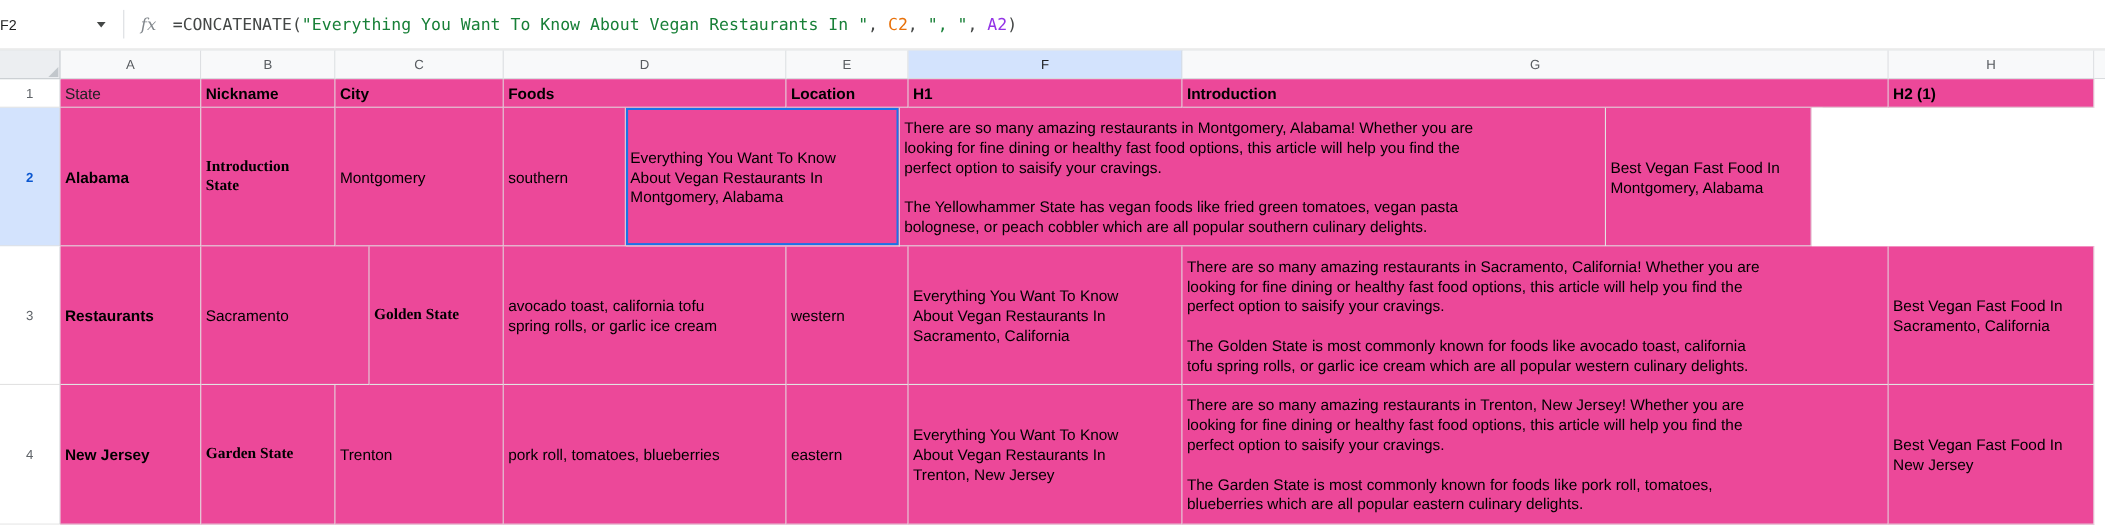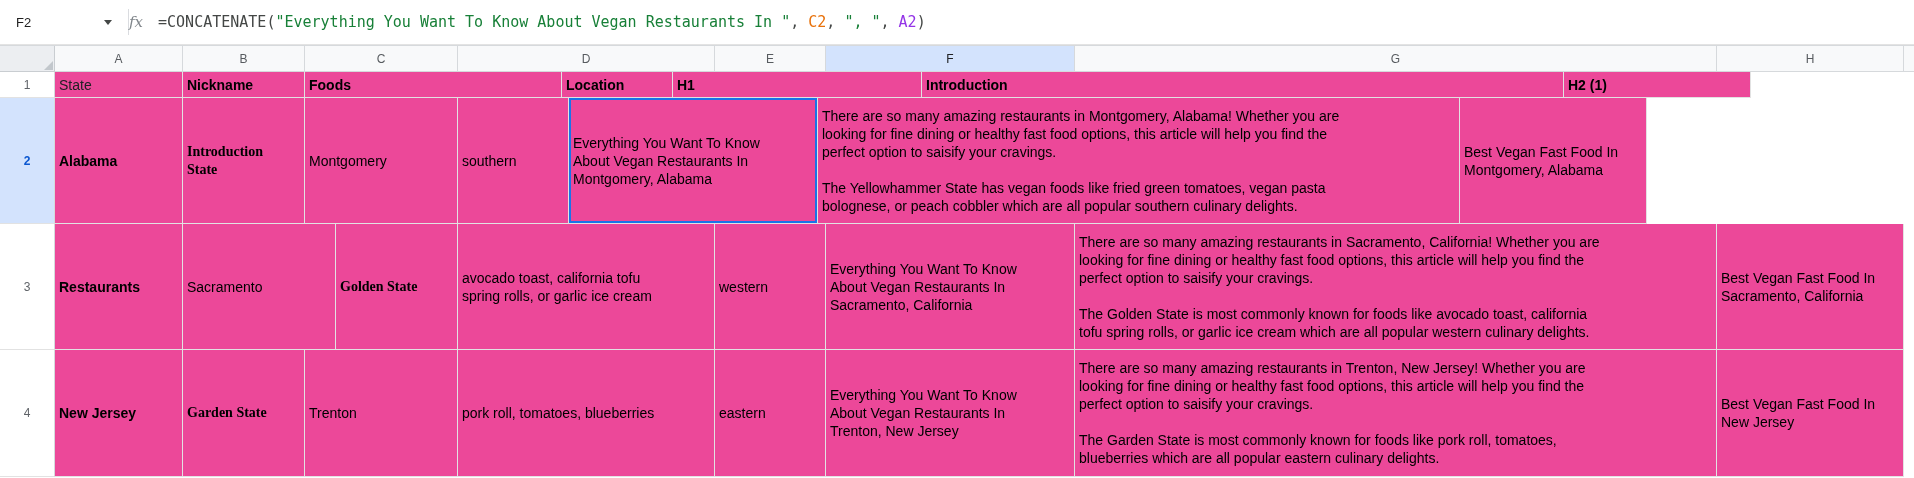--- a/index.html
+++ b/index.html
@@ -1,27 +1,27 @@
 <!DOCTYPE html>
 <html><head>
 <meta charset="utf-8">
 <style>
   * { margin:0; padding:0; box-sizing:border-box; }
   html,body { background:#fff; width:1914px; height:478px; overflow:hidden;
               font-family:"Liberation Sans", sans-serif; }
 
   
   .formula-bar { height:45px; width:100%; display:flex; align-items:center;
-                 border-bottom:1px solid #e3e3e3; background:#fff; padding-left:16px; }
+                 border-bottom:1px solid #e3e3e3; background:#fff; padding-left:0; }
   .name-box { width:96px; display:flex; align-items:center; justify-content:space-between;
               font-size:13px; color:#1f1f1f; cursor:pointer; }
   .caret-down { width:0; height:0; border-left:4px solid transparent;
                 border-right:4px solid transparent; border-top:5px solid #444746; }
   .fbar-sep { width:1px; height:26px; background:#dadce0; margin-left:16px; }
-  .fx { font-family:"DejaVu Serif", serif; font-style:italic;
+  .fx { margin-left:15px; font-family:"DejaVu Serif", serif; font-style:italic;
         font-size:15px; color:#80868b; }
   .formula-text { margin-left:15px; font-family:"DejaVu Sans Mono", monospace;
                   font-size:15px; color:#444746; white-space:pre; }
 
   
   .sheet { width:1914px; height:432px; overflow:hidden; }
   .hdr-row { display:flex; height:27px; border-top:1px solid #d6d9dc; }
   .corner { width:55px; flex:0 0 55px; background:#eceef1; position:relative;
             border-right:1px solid #c9cdd1; border-bottom:1px solid #c9cdd1; }
   .corner::after { content:''; position:absolute; right:1px; bottom:1px;
@@ -86,20 +86,21 @@
     <div class="col-hdr w-F selected">F</div>
     <div class="col-hdr w-G">G</div>
     <div class="col-hdr w-H">H</div>
     <div class="hdr-filler"></div>
   </div>
 
   <div class="row row-headers h-1">
     <div class="row-num h-1">1</div>
     <div class="cell w-A h-1">State</div>
     <div class="cell w-B h-1">Nickname</div>
+    <div class="cell w-C h-1">City</div>
     <div class="cell w-D h-1">Foods</div>
     <div class="cell w-E h-1">Location</div>
     <div class="cell w-F h-1">H1</div>
     <div class="cell w-G h-1">Introduction</div>
     <div class="cell w-H h-1">H2 (1)</div>
     <div class="filler-cell h-1"></div>
   </div>
 
   <div class="row h-2">
     <div class="row-num h-2 selected">2</div>

